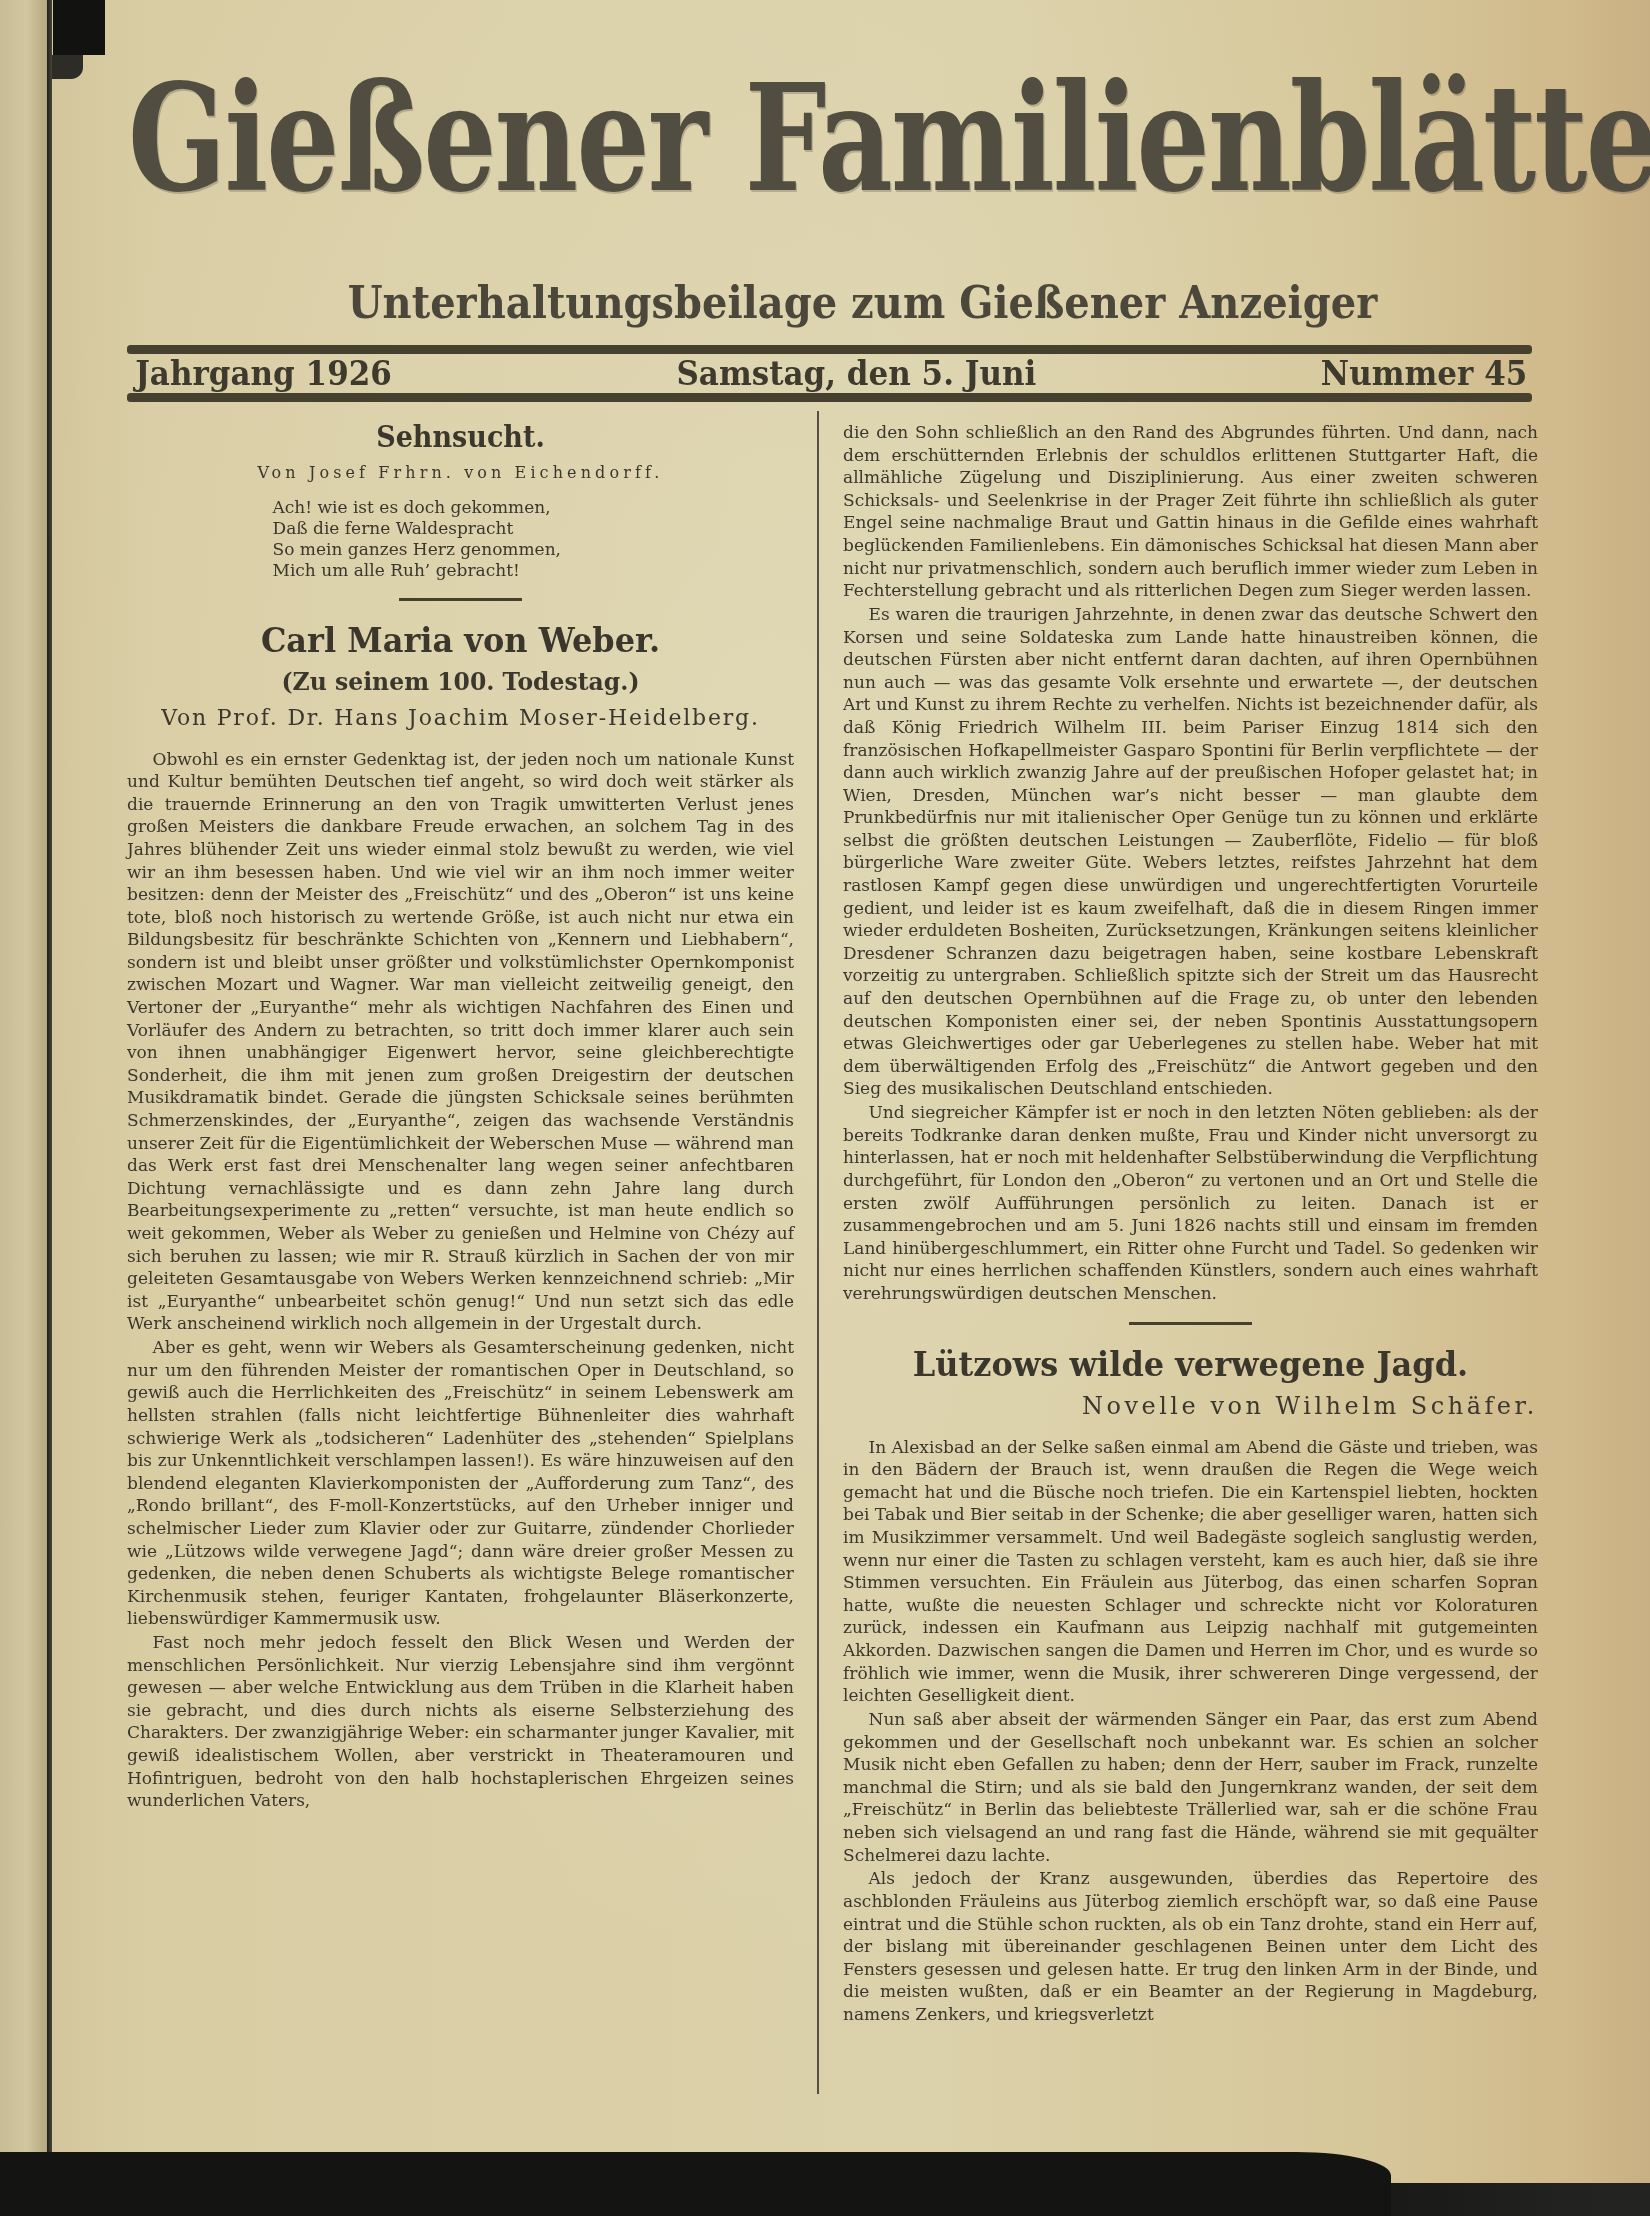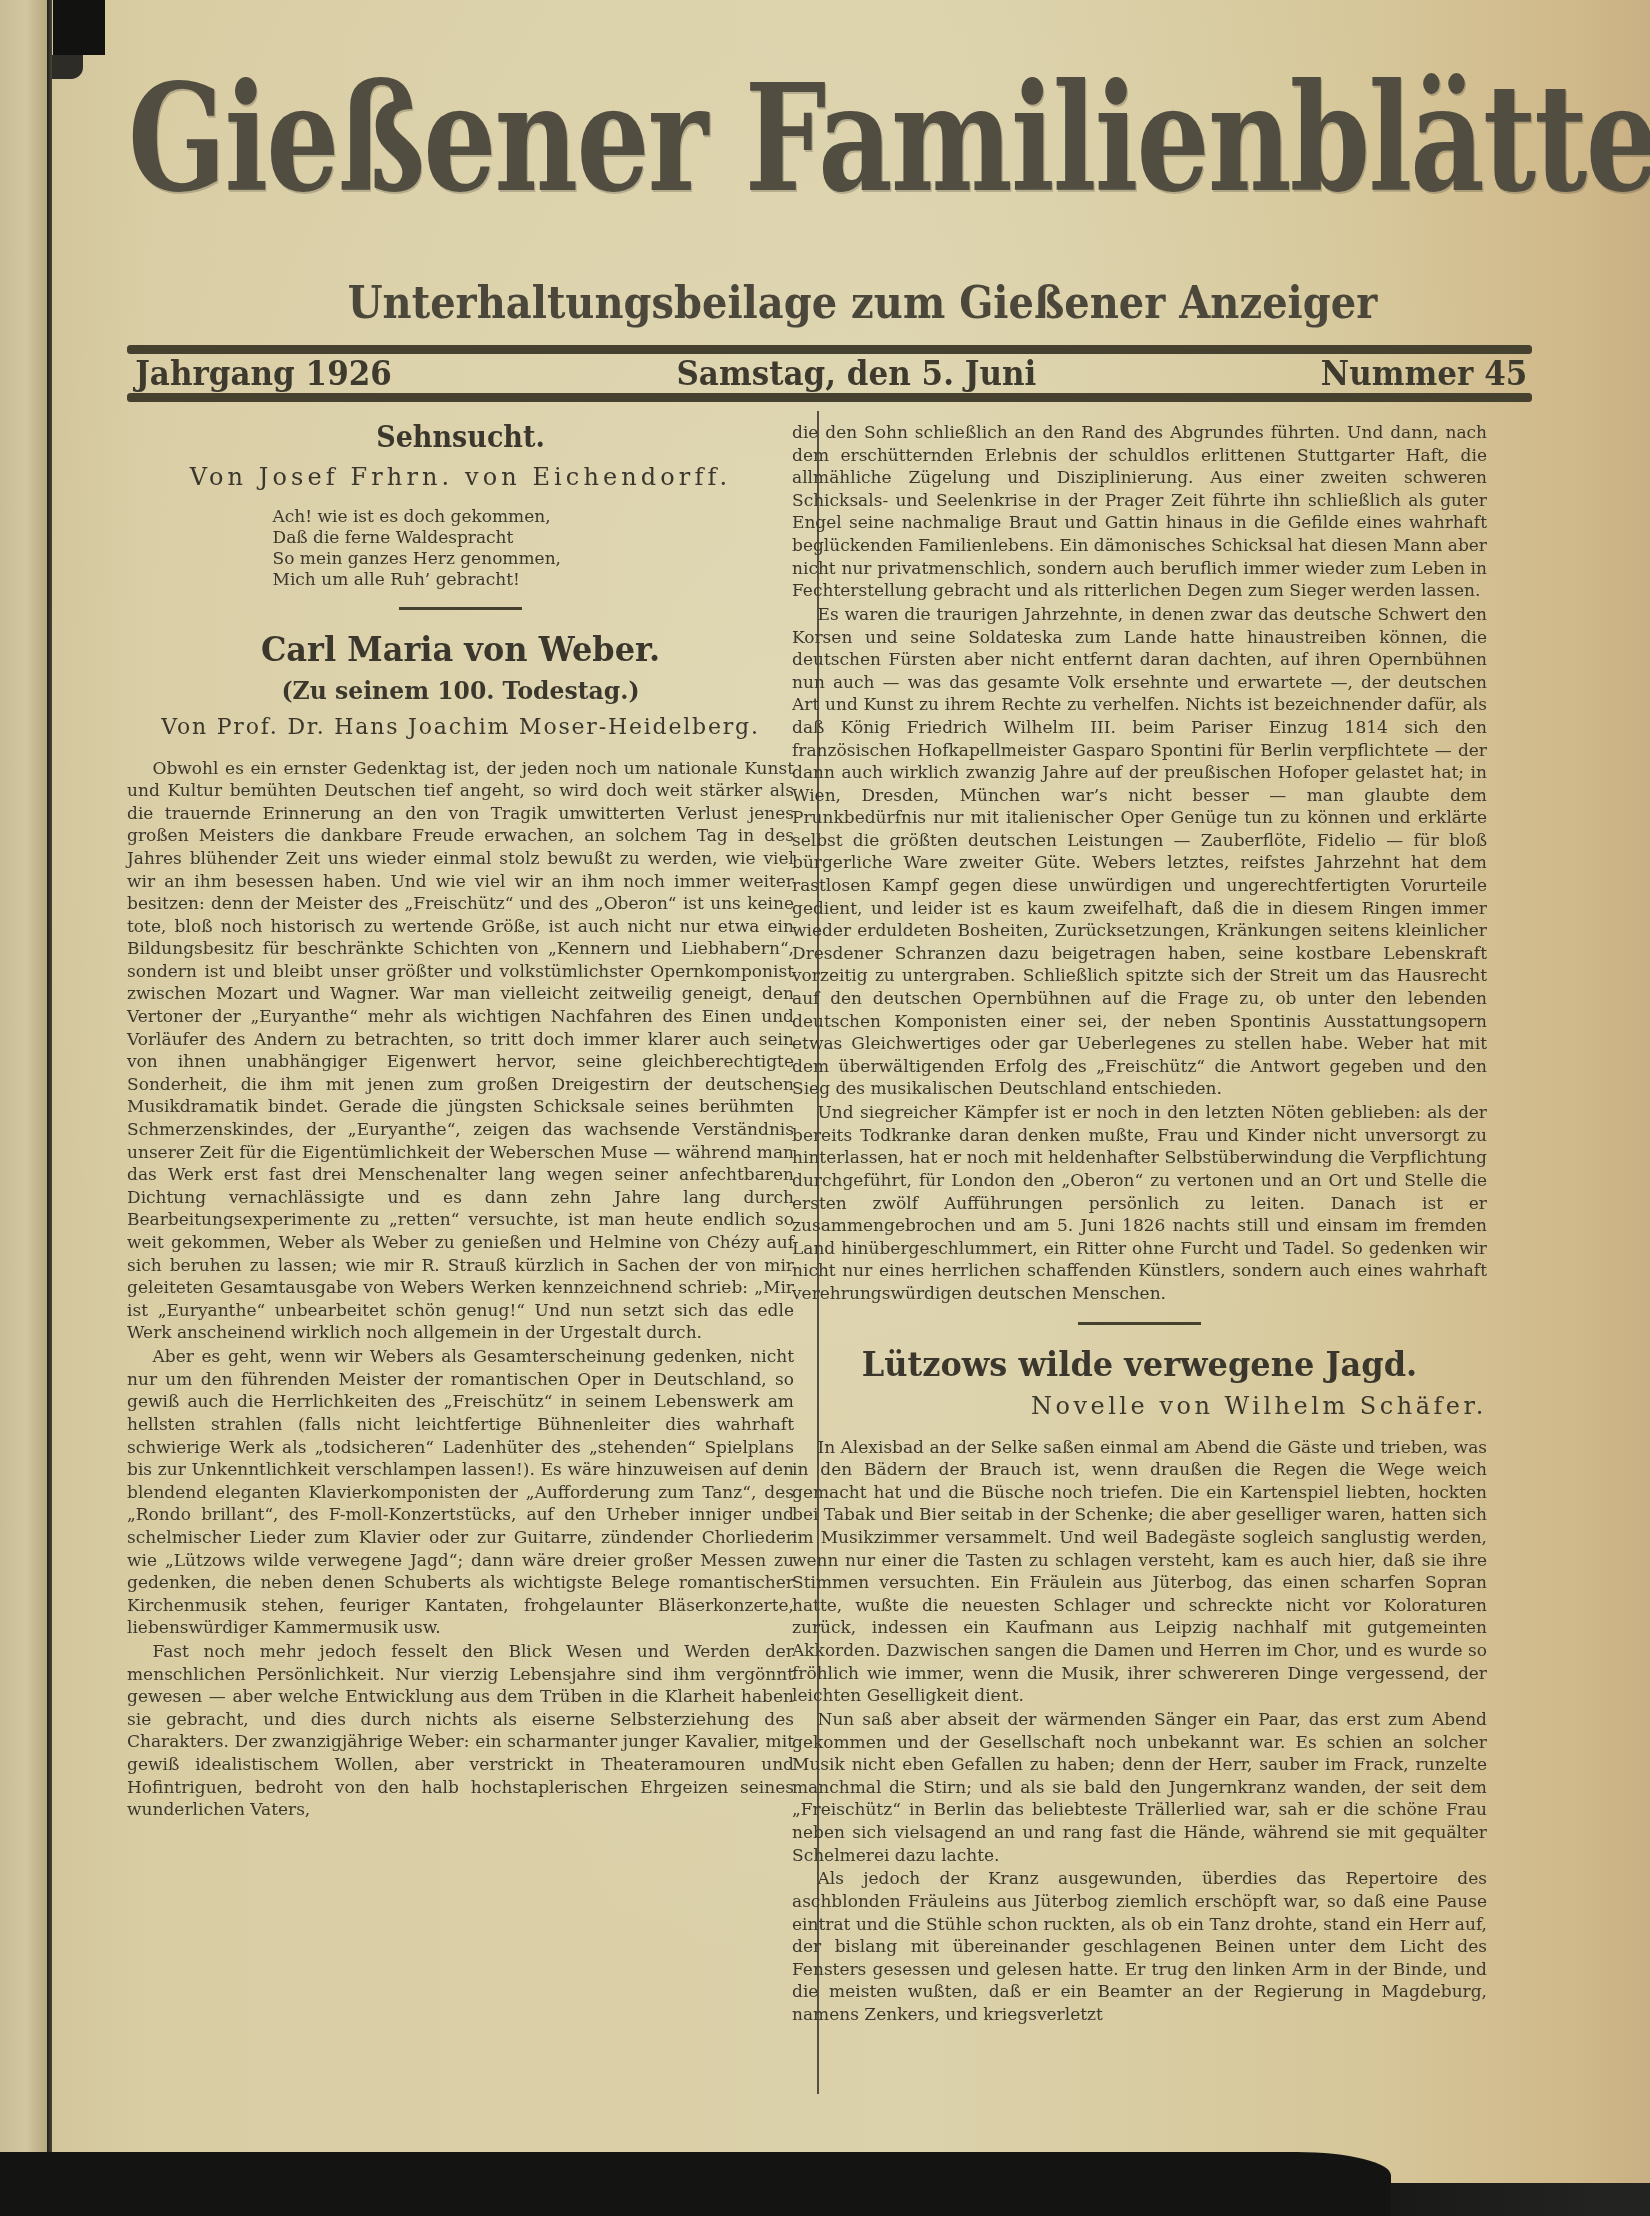--- a/index.html
+++ b/index.html
@@ -120,37 +120,37 @@
   }
   .dateline .dl-left  { padding-left: 8.2px; }
   .dateline .dl-right { padding-right: 4.7px; }
 
   .col {
     position: absolute;
     top: 421px;
     color: #3b372d;
   }
   .col-left  { left: 75px; width: 667px; }
-  .col-right { left: 740px; width: 695px; }
+  .col-right { left: 791px; width: 695px; }
   .col-divider {
     position: absolute;
     left: 765px; top: 411px;
     width: 1.8px; height: 1683px;
     background: #55503f;
   }
 
   .poem { text-align: center; }
   .poem-title {
     font-size: 27px;
     font-weight: bold;
     margin: 0 0 10.6px 0;
     transform: scaleY(1.1);
   }
   .poem-byline {
-    font-size: 24px;
+    font-size: 16px;
     letter-spacing: 4.1px;
     margin: 0 0 15.3px 0;
   }
   .stanza {
     display: block;
     width: 376px;
     margin: 0 auto 15.3px auto;
     text-align: left;
     font-size: 17px;
     line-height: 21px;

